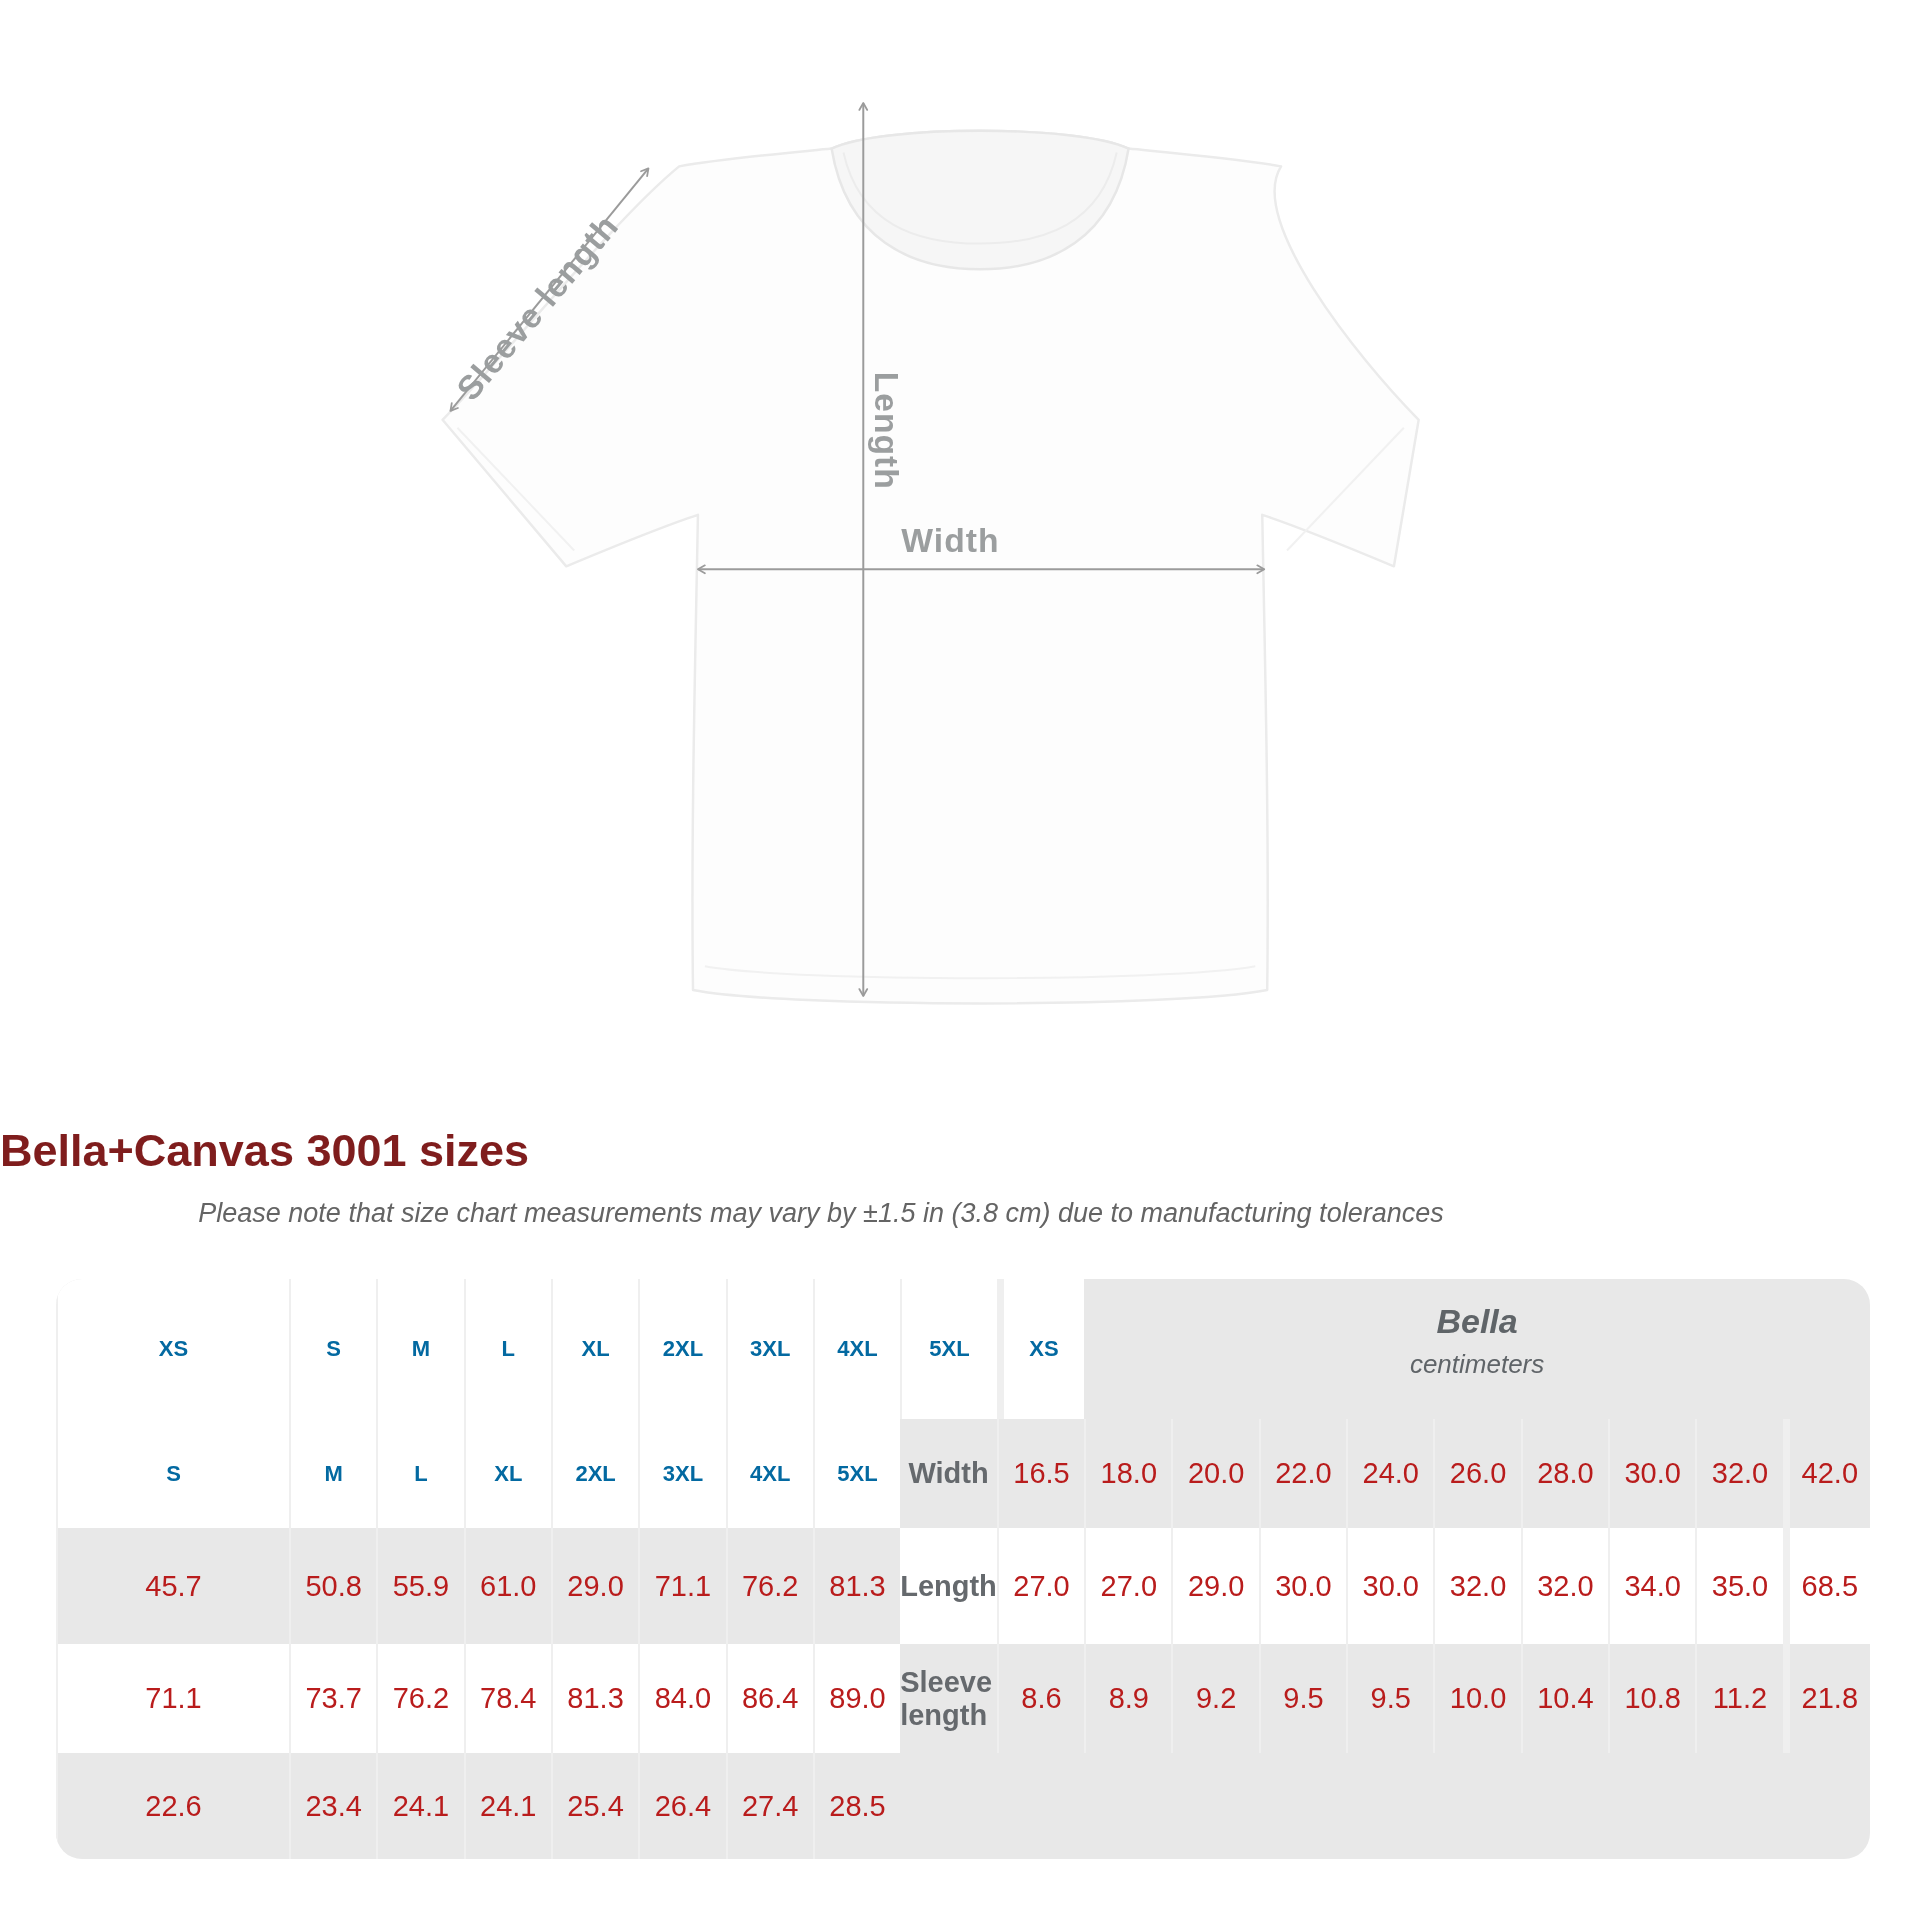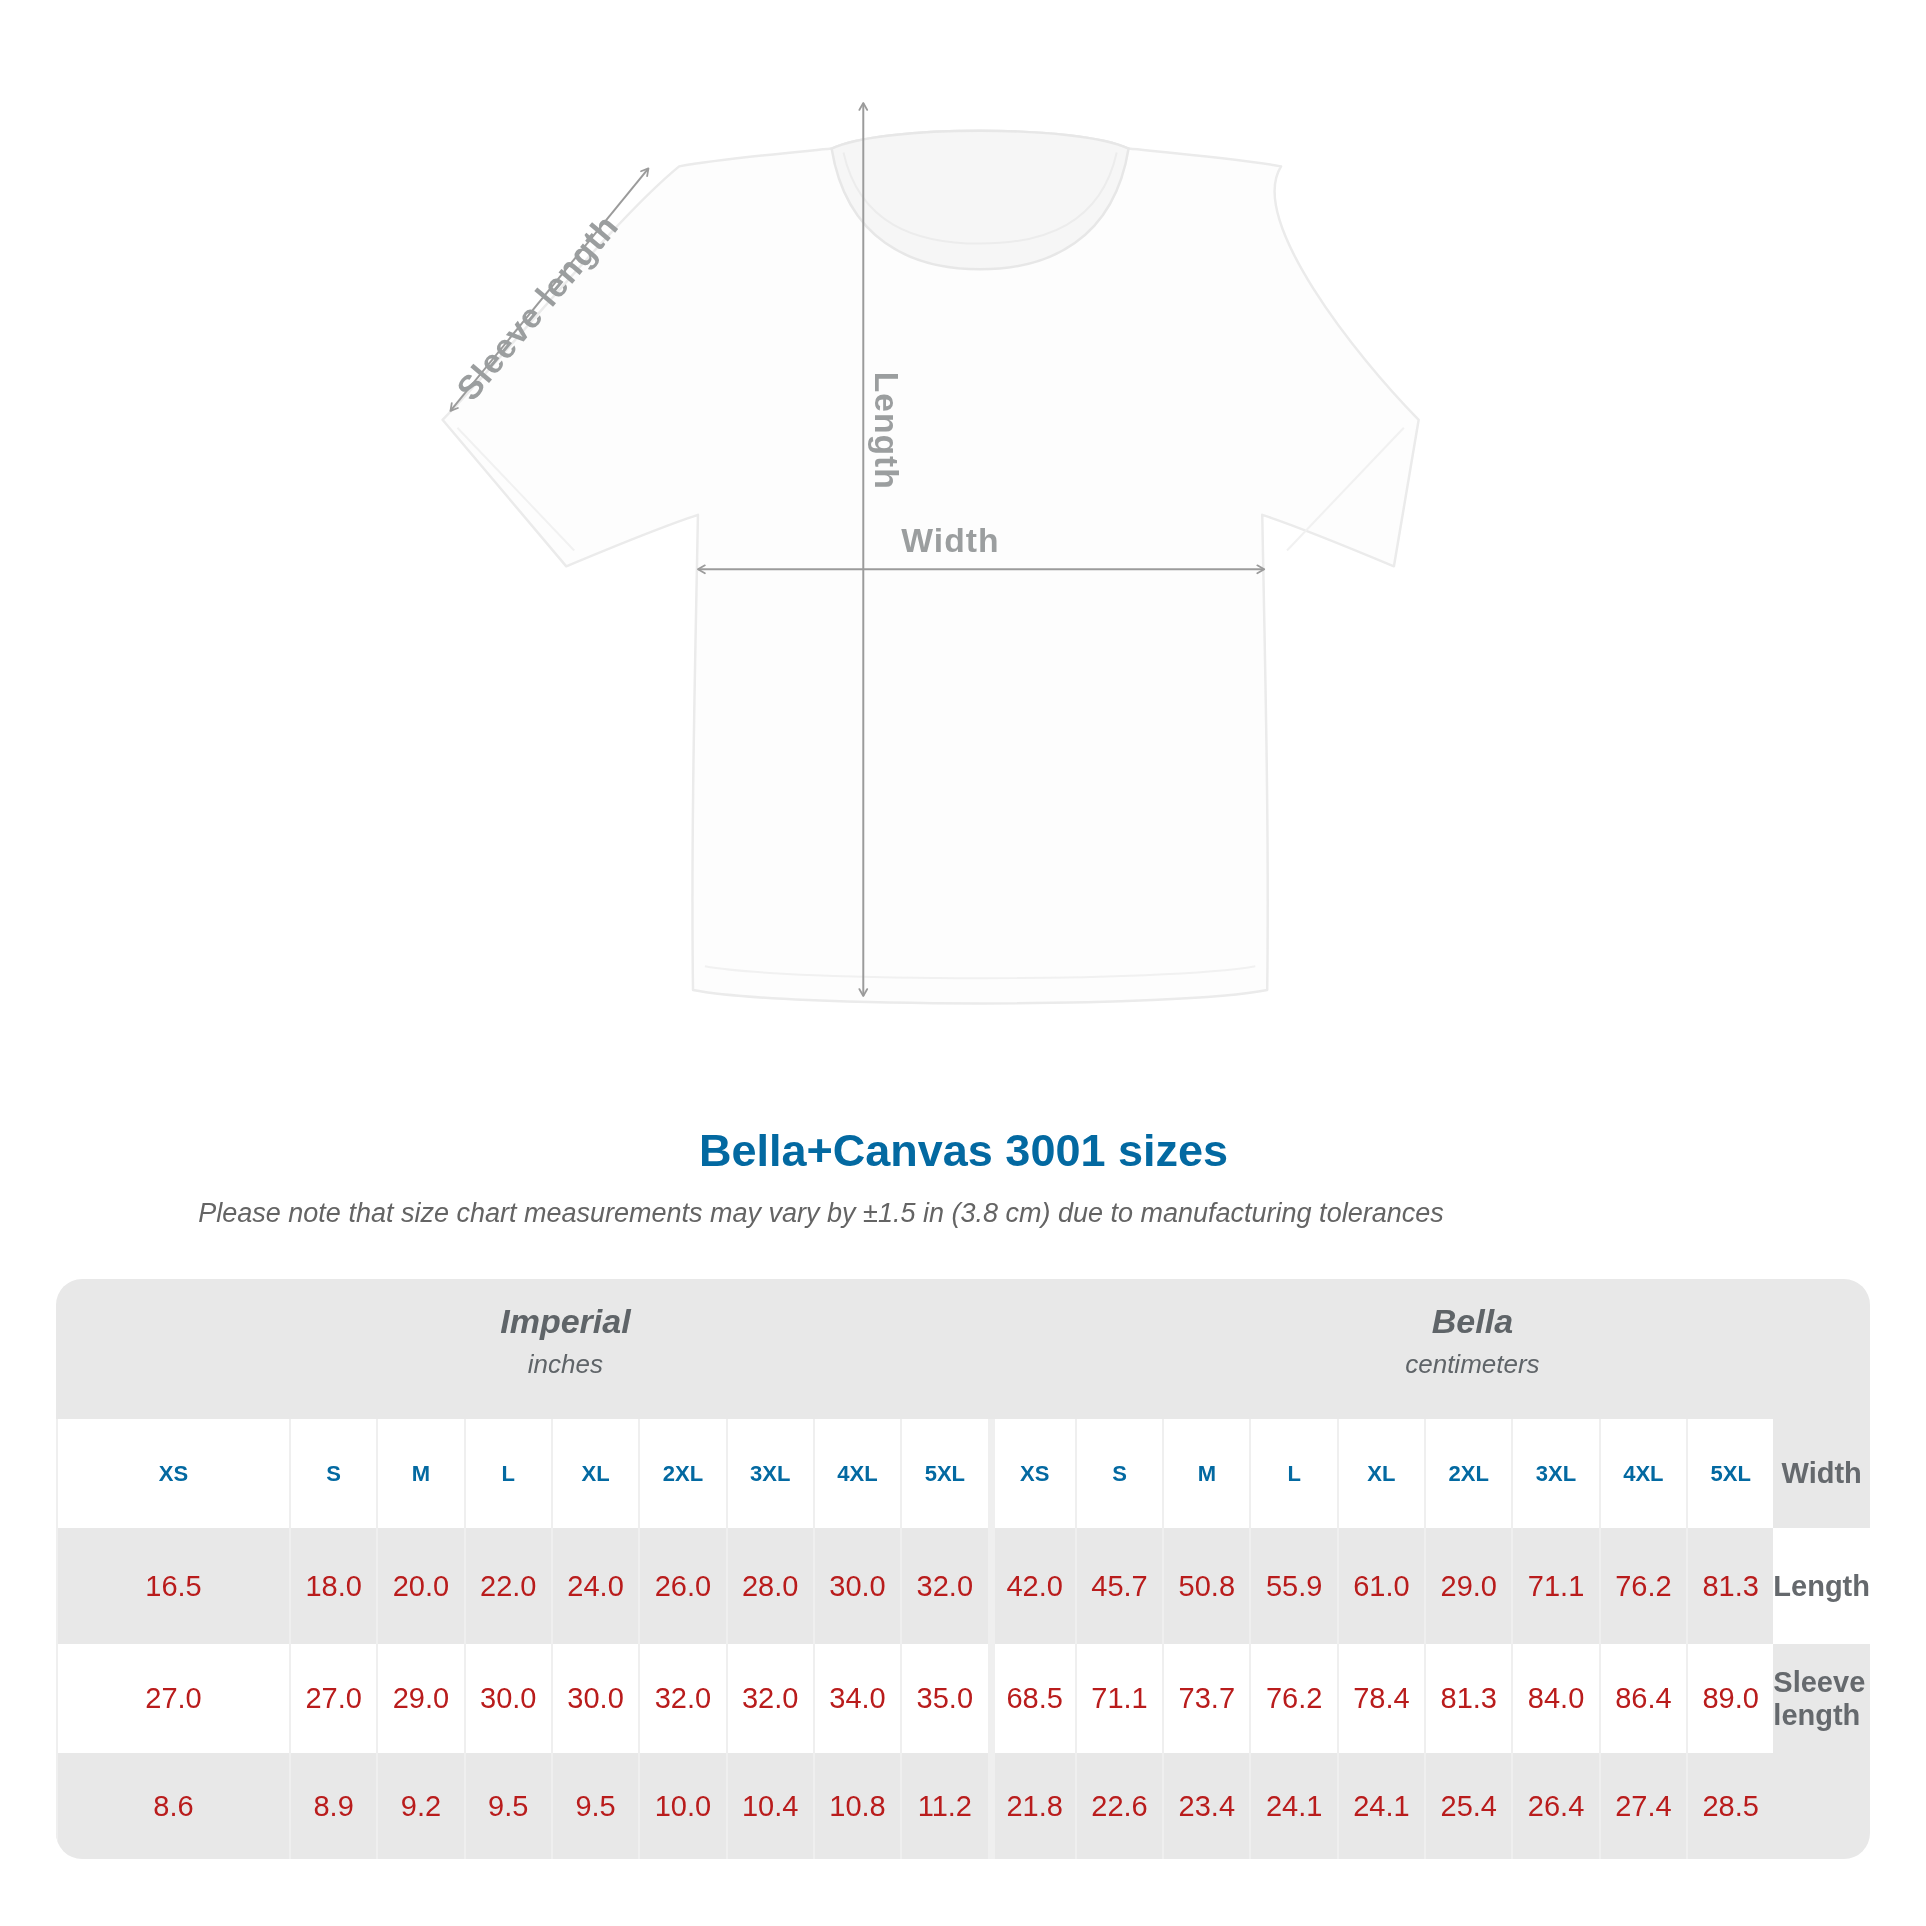--- a/index.html
+++ b/index.html
@@ -5,22 +5,22 @@
   html,body{margin:0;padding:0;background:#ffffff;}
   #stage{position:relative;width:1927px;height:1927px;background:#ffffff;overflow:hidden;
          font-family:"Liberation Sans",sans-serif;}
 
   
   #shirt-svg{position:absolute;left:396px;top:79px;width:1089px;height:941px;}
   #shirt-svg text{font-family:"Liberation Sans",sans-serif;font-weight:bold;
                   fill:#9b9e9f;font-size:34px;letter-spacing:1px;}
 
   
-  .title{position:absolute;left:0;top:1125px;width:1927px;text-align:center;
-         font-size:45px;font-weight:bold;color:#0369a1;}
+  .title{position:absolute;left:0;top:1125px;width:1927px;
+         font-size:45px;font-weight:bold;color:#7f1d1d;}
   .subtitle{position:absolute;left:0;top:1198px;width:1642px;text-align:center;
          font-size:27px;font-style:italic;color:#646464;}
 
   
   #size-table{position:absolute;left:56px;top:1279px;width:1814px;height:580px;
       background:#e8e8e8;border-radius:26px;overflow:hidden;
       display:grid;grid-template-columns:233px repeat(18,1fr);
       grid-template-rows:140px 109px 116px 109px 107px;}
   .cell{display:flex;align-items:center;justify-content:center;box-sizing:border-box;}
   .white{background:#ffffff;}
@@ -81,24 +81,20 @@
 
     <text x="493" y="355" text-anchor="middle" dominant-baseline="middle" transform="rotate(90 493 355)">Length</text>
     <text x="560" y="478" text-anchor="middle">Width</text>
     <text x="145" y="232" text-anchor="middle" dominant-baseline="middle" transform="rotate(-50 145 232)">Sleeve length</text>
   </svg>
 
   <div class="title">Bella+Canvas 3001 sizes</div>
   <div class="subtitle">Please note that size chart measurements may vary by ±1.5 in (3.8 cm) due to manufacturing tolerances</div>
 
   <div id="size-table">
-    <div class="grp" id="grp-imperial">
-      <span class="g-label">Imperial</span>
-      <span class="g-unit">inches</span>
-    </div>
     <div class="grp" id="grp-metric">
       <span class="g-label">Bella</span>
       <span class="g-unit">centimeters</span>
     </div>
 
       <div class="cell szh white sep">XS</div>
       <div class="cell szh white sep">S</div>
       <div class="cell szh white sep">M</div>
       <div class="cell szh white sep">L</div>
       <div class="cell szh white sep">XL</div>

